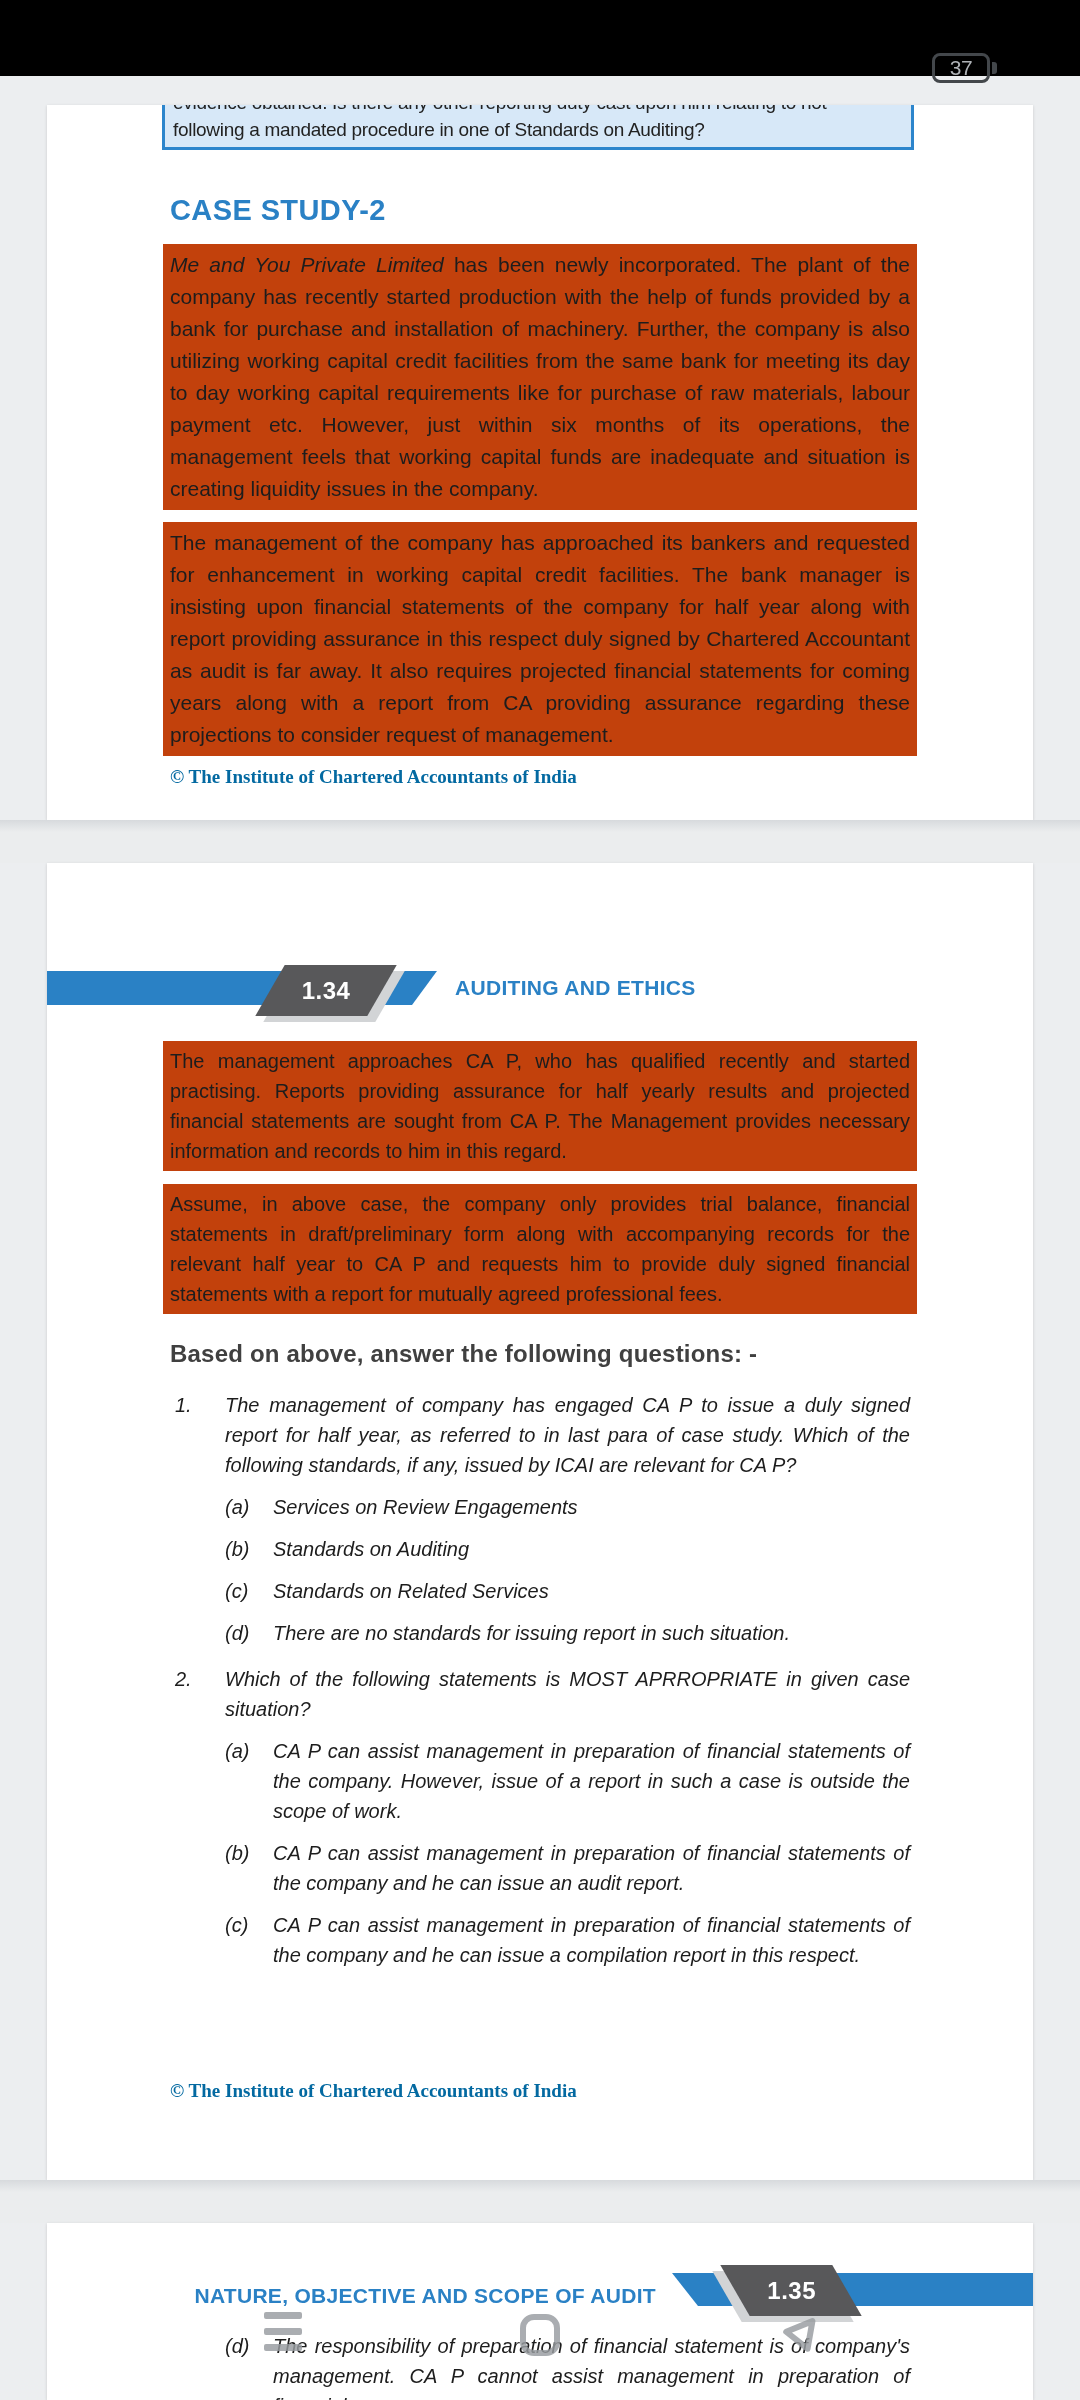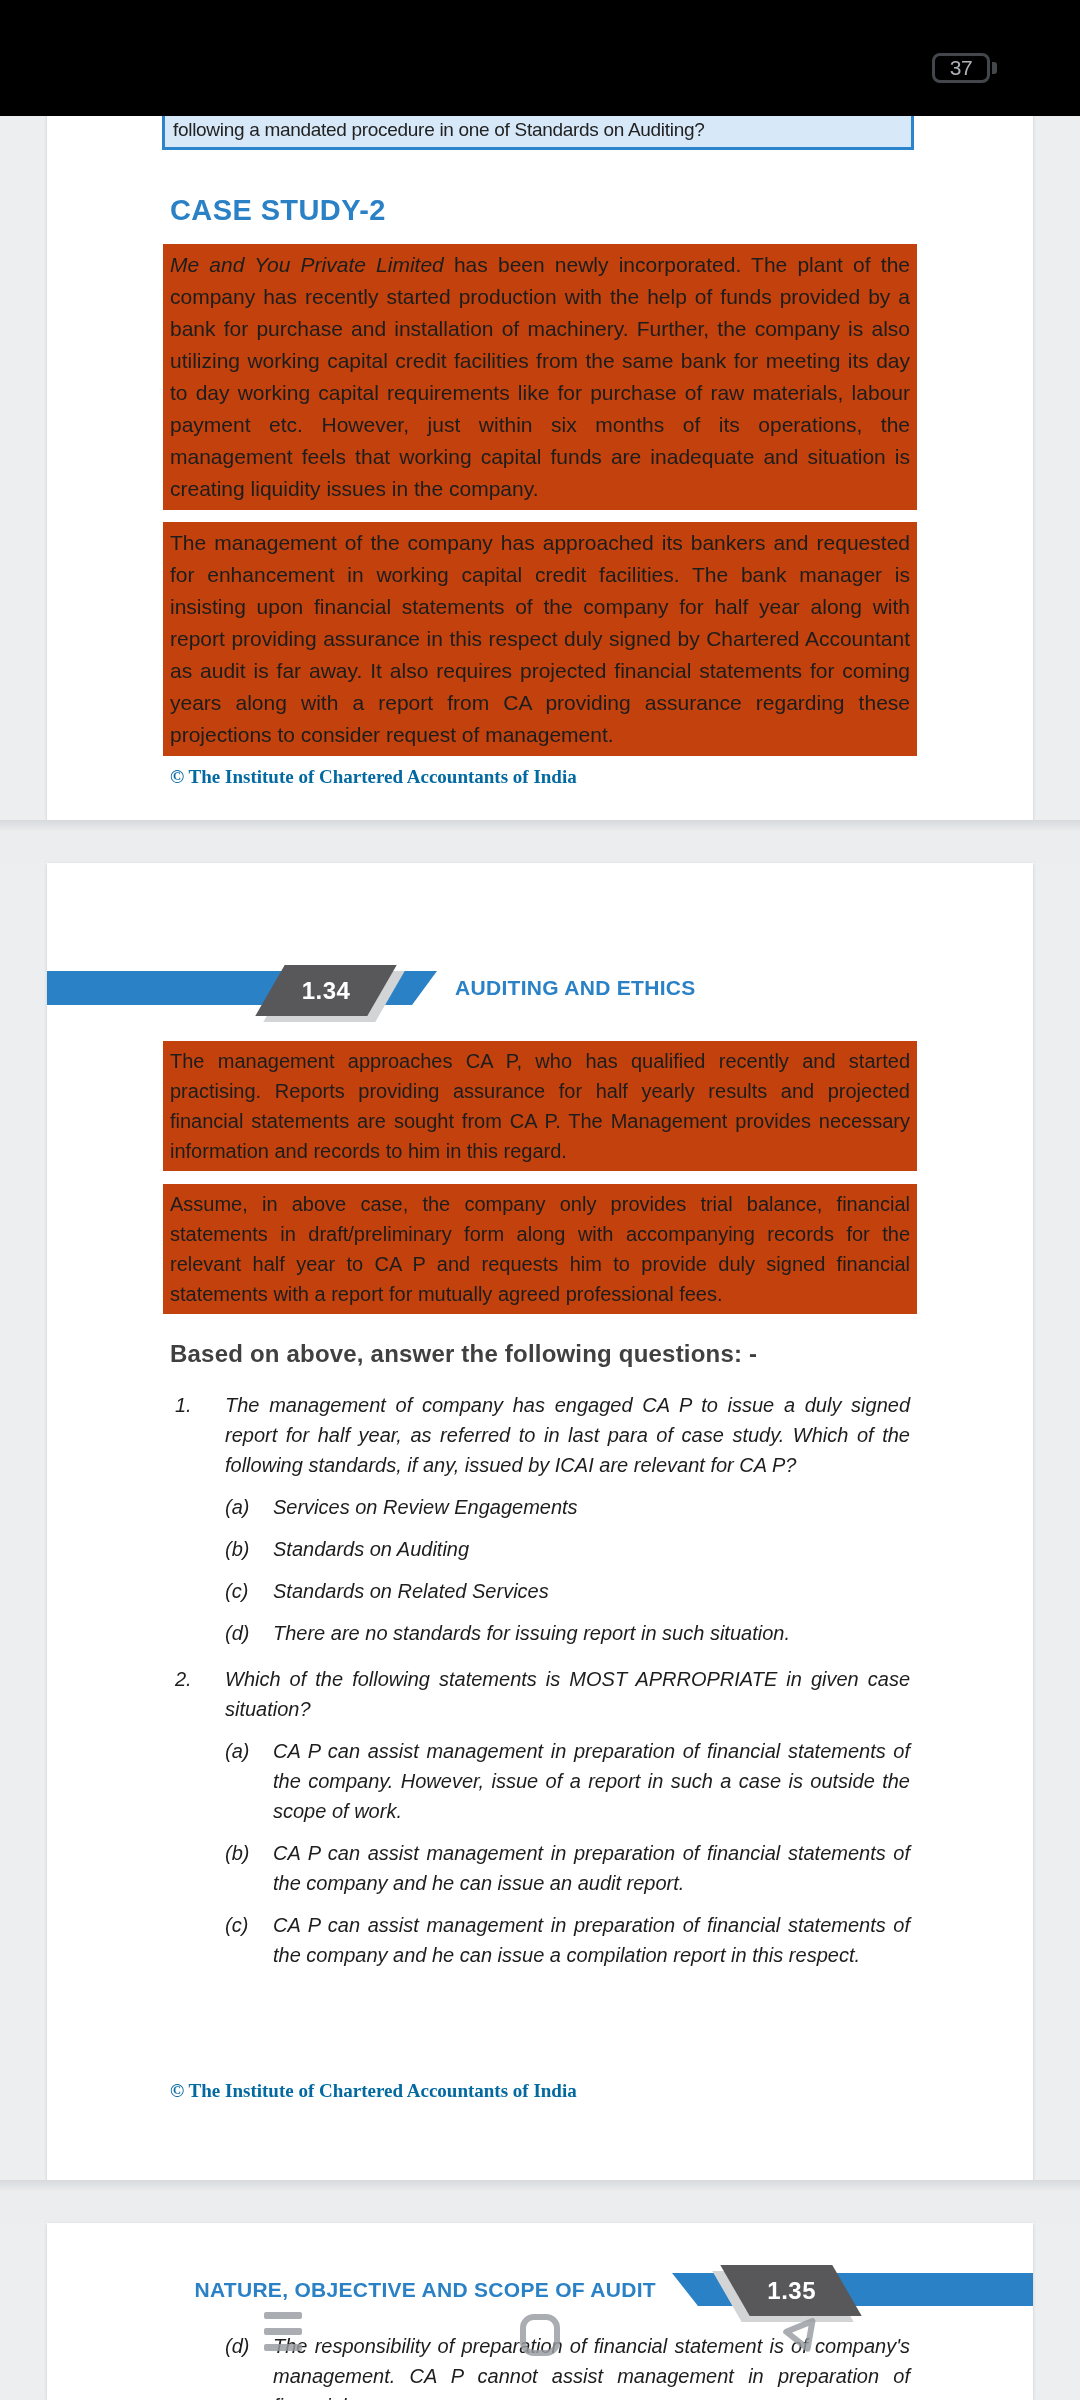--- a/index.html
+++ b/index.html
@@ -3,21 +3,21 @@
 <meta charset="utf-8">
 <style>
   html,body{margin:0;padding:0;}
   body{
     width:1080px;height:2400px;position:relative;overflow:hidden;
     background:#eceef0;
     font-family:"Liberation Sans", sans-serif;color:#1d1d1d;
   }
   
   .status-bar{
-    position:absolute;top:0;left:0;width:1080px;height:116px;
+    position:absolute;top:0;left:0;width:1080px;height:76px;
     background:#000;z-index:50;
   }
   .battery{
     position:absolute;top:53px;right:83px;display:flex;align-items:center;
   }
   .battery-body{
     width:52px;height:24px;border:3px solid #43474b;border-radius:8px;
     display:flex;align-items:center;justify-content:center;
     color:#aeb2b6;font-size:21px;letter-spacing:-0.5px;
   }
@@ -89,21 +89,21 @@
   #banner-134 .page-tag span{transform:skewX(30deg);}
   #banner-135 .page-tag{left:688px;top:0;transform:skewX(30deg);}
   #banner-135 .page-tag-shadow{left:680px;top:6px;transform:skewX(30deg);}
   #banner-135 .page-tag span{transform:skewX(-30deg);}
   .page-tag span{color:#fff;font-weight:bold;font-size:24px;letter-spacing:.5px;}
   .banner-title{
     position:absolute;color:#2a81c5;font-weight:800;font-size:21px;
     height:46px;line-height:46px;letter-spacing:.3px;white-space:nowrap;
   }
   #banner-134 .banner-title{left:408px;top:0;}
-  #banner-135 .banner-title{right:377px;top:2px;}
+  #banner-135 .banner-title{right:377px;top:8px;}
   
   .nav-overlay{position:absolute;left:0;top:0;width:1080px;height:2400px;z-index:40;pointer-events:none;}
   .nav-btn{position:absolute;opacity:.82;}
   #nav-recents{left:263px;top:2311px;}
   #nav-home{left:519px;top:2314px;}
   #nav-back{left:778px;top:2314px;}
 </style>
 </head>
 <body>
 

